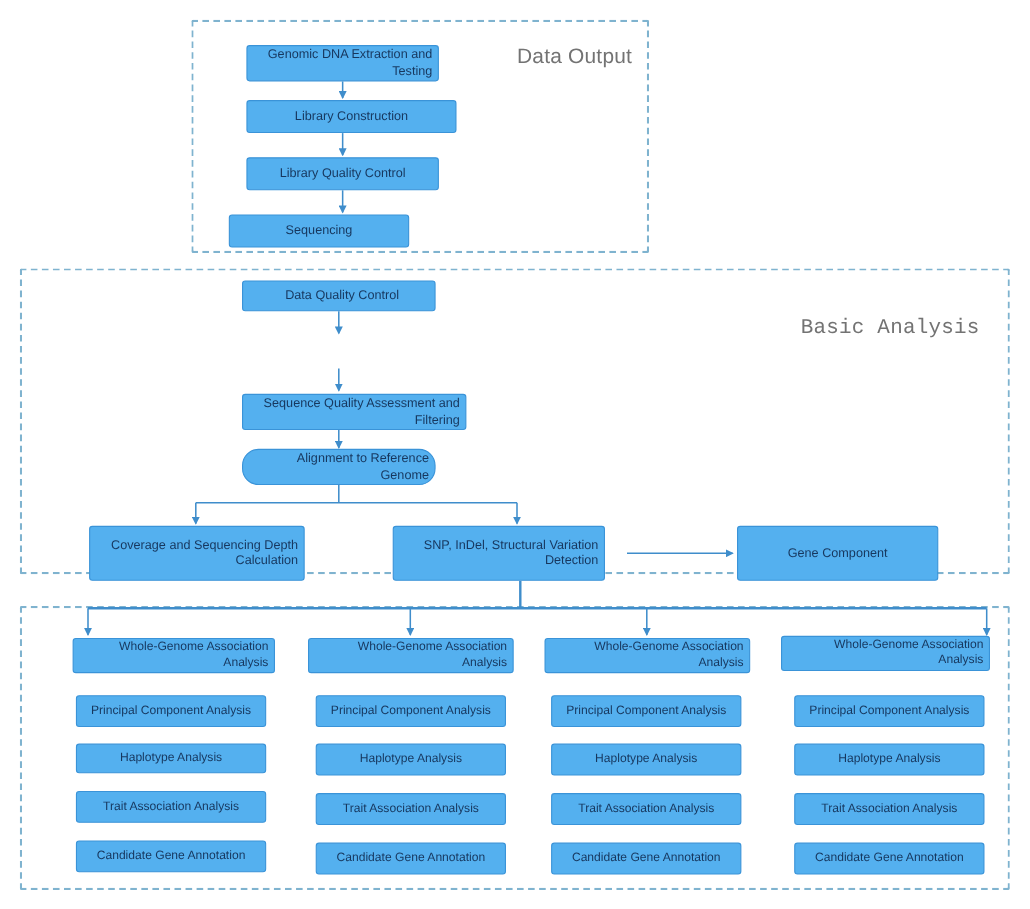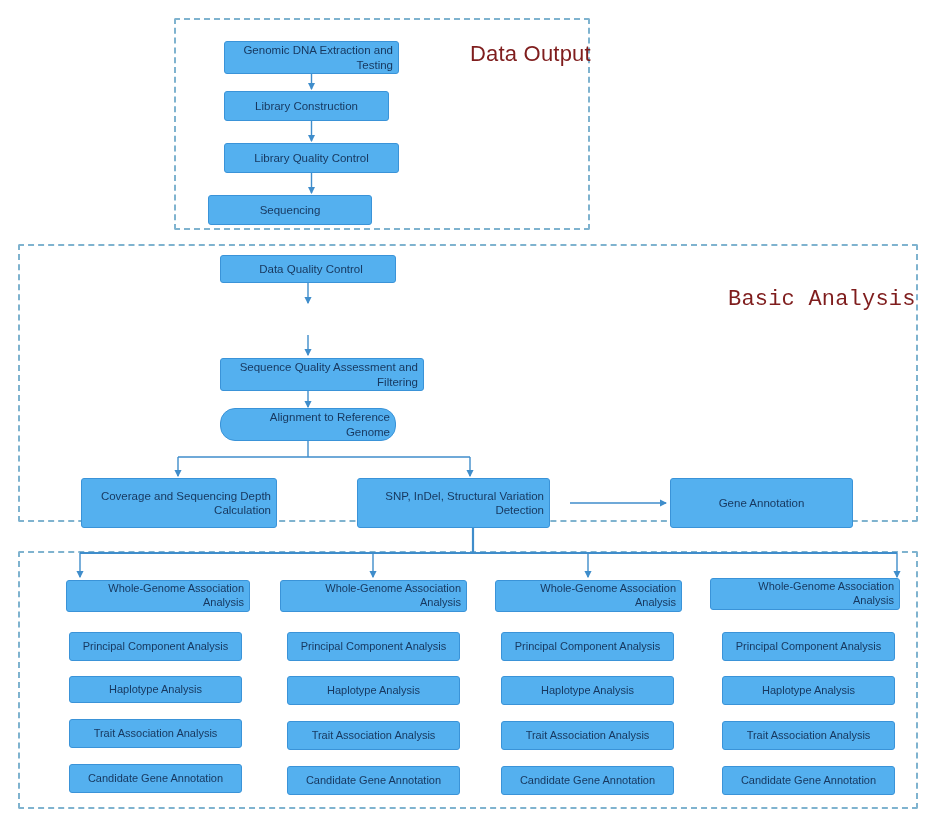--- a/index.html
+++ b/index.html
@@ -20,22 +20,22 @@
   }
   .group {
     position: absolute;
     border: 2px dashed #7fb3cf;
     border-radius: 2px;
     box-sizing: border-box;
     background: transparent;
   }
   .group-label {
     position: absolute;
-    color: #7f1d1d;
-    font-size: 22px;
+    color: #737373;
+    font-size: 19px;
     font-family: "Liberation Sans", sans-serif;
     white-space: nowrap;
     letter-spacing: 0.2px;
   }
   .node {
     position: absolute;
     box-sizing: border-box;
     background: #54b0ef;
     border: 1px solid #3a93d8;
     border-radius: 3px;
@@ -107,31 +107,31 @@
 
     <path class="wire-thick" d="M 473 528 L 473 553"></path>
     <path class="wire-thick" d="M 80 553 L 897 553"></path>
     <path class="wire" d="M 80 553 L 80 577" marker-end="url(#ah)"></path>
     <path class="wire" d="M 373 553 L 373 577" marker-end="url(#ah)"></path>
     <path class="wire" d="M 588 553 L 588 577" marker-end="url(#ah)"></path>
     <path class="wire" d="M 897 553 L 897 577" marker-end="url(#ah)"></path>
   </svg>
 
   <div class="node big" style="left:224px; top:41px; width:175px; height:33px;">Genomic DNA Extraction and Testing</div>
-  <div class="node big" style="left:224px; top:91px; width:165px; height:30px;">Library Construction</div>
+  <div class="node big" style="left:224px; top:91px; width:191px; height:30px;">Library Construction</div>
   <div class="node big" style="left:224px; top:143px; width:175px; height:30px;">Library Quality Control</div>
   <div class="node big" style="left:208px; top:195px; width:164px; height:30px;">Sequencing</div>
 
   <div class="node big" style="left:220px; top:255px; width:176px; height:28px;padding-left:11px;">Data Quality Control</div>
   <div class="node big" style="left:220px; top:358px; width:204px; height:33px;">Sequence Quality Assessment and Filtering</div>
   <div class="node big" style="left:220px; top:408px; width:176px; height:33px;border-radius:15px;">Alignment to Reference Genome</div>
 
   <div class="node big" style="left:81px; top:478px; width:196px; height:50px;">Coverage and Sequencing Depth Calculation</div>
   <div class="node big" style="left:357px; top:478px; width:193px; height:50px;">SNP, InDel, Structural Variation Detection</div>
-  <div class="node big" style="left:670px; top:478px; width:183px; height:50px;">Gene Annotation</div>
+  <div class="node big" style="left:670px; top:478px; width:183px; height:50px;">Gene Component</div>
 
   <div class="node" style="left:66px; top:580px; width:184px; height:32px;">Whole-Genome Association Analysis</div>
   <div class="node" style="left:69px; top:632px; width:173px; height:29px;">Principal Component Analysis</div>
   <div class="node" style="left:69px; top:676px; width:173px; height:27px;">Haplotype Analysis</div>
   <div class="node" style="left:69px; top:719px; width:173px; height:29px;">Trait Association Analysis</div>
   <div class="node" style="left:69px; top:764px; width:173px; height:29px;">Candidate Gene Annotation</div>
 
   <div class="node" style="left:280px; top:580px; width:187px; height:32px;">Whole-Genome Association Analysis</div>
   <div class="node" style="left:287px; top:632px; width:173px; height:29px;">Principal Component Analysis</div>
   <div class="node" style="left:287px; top:676px; width:173px; height:29px;">Haplotype Analysis</div>

